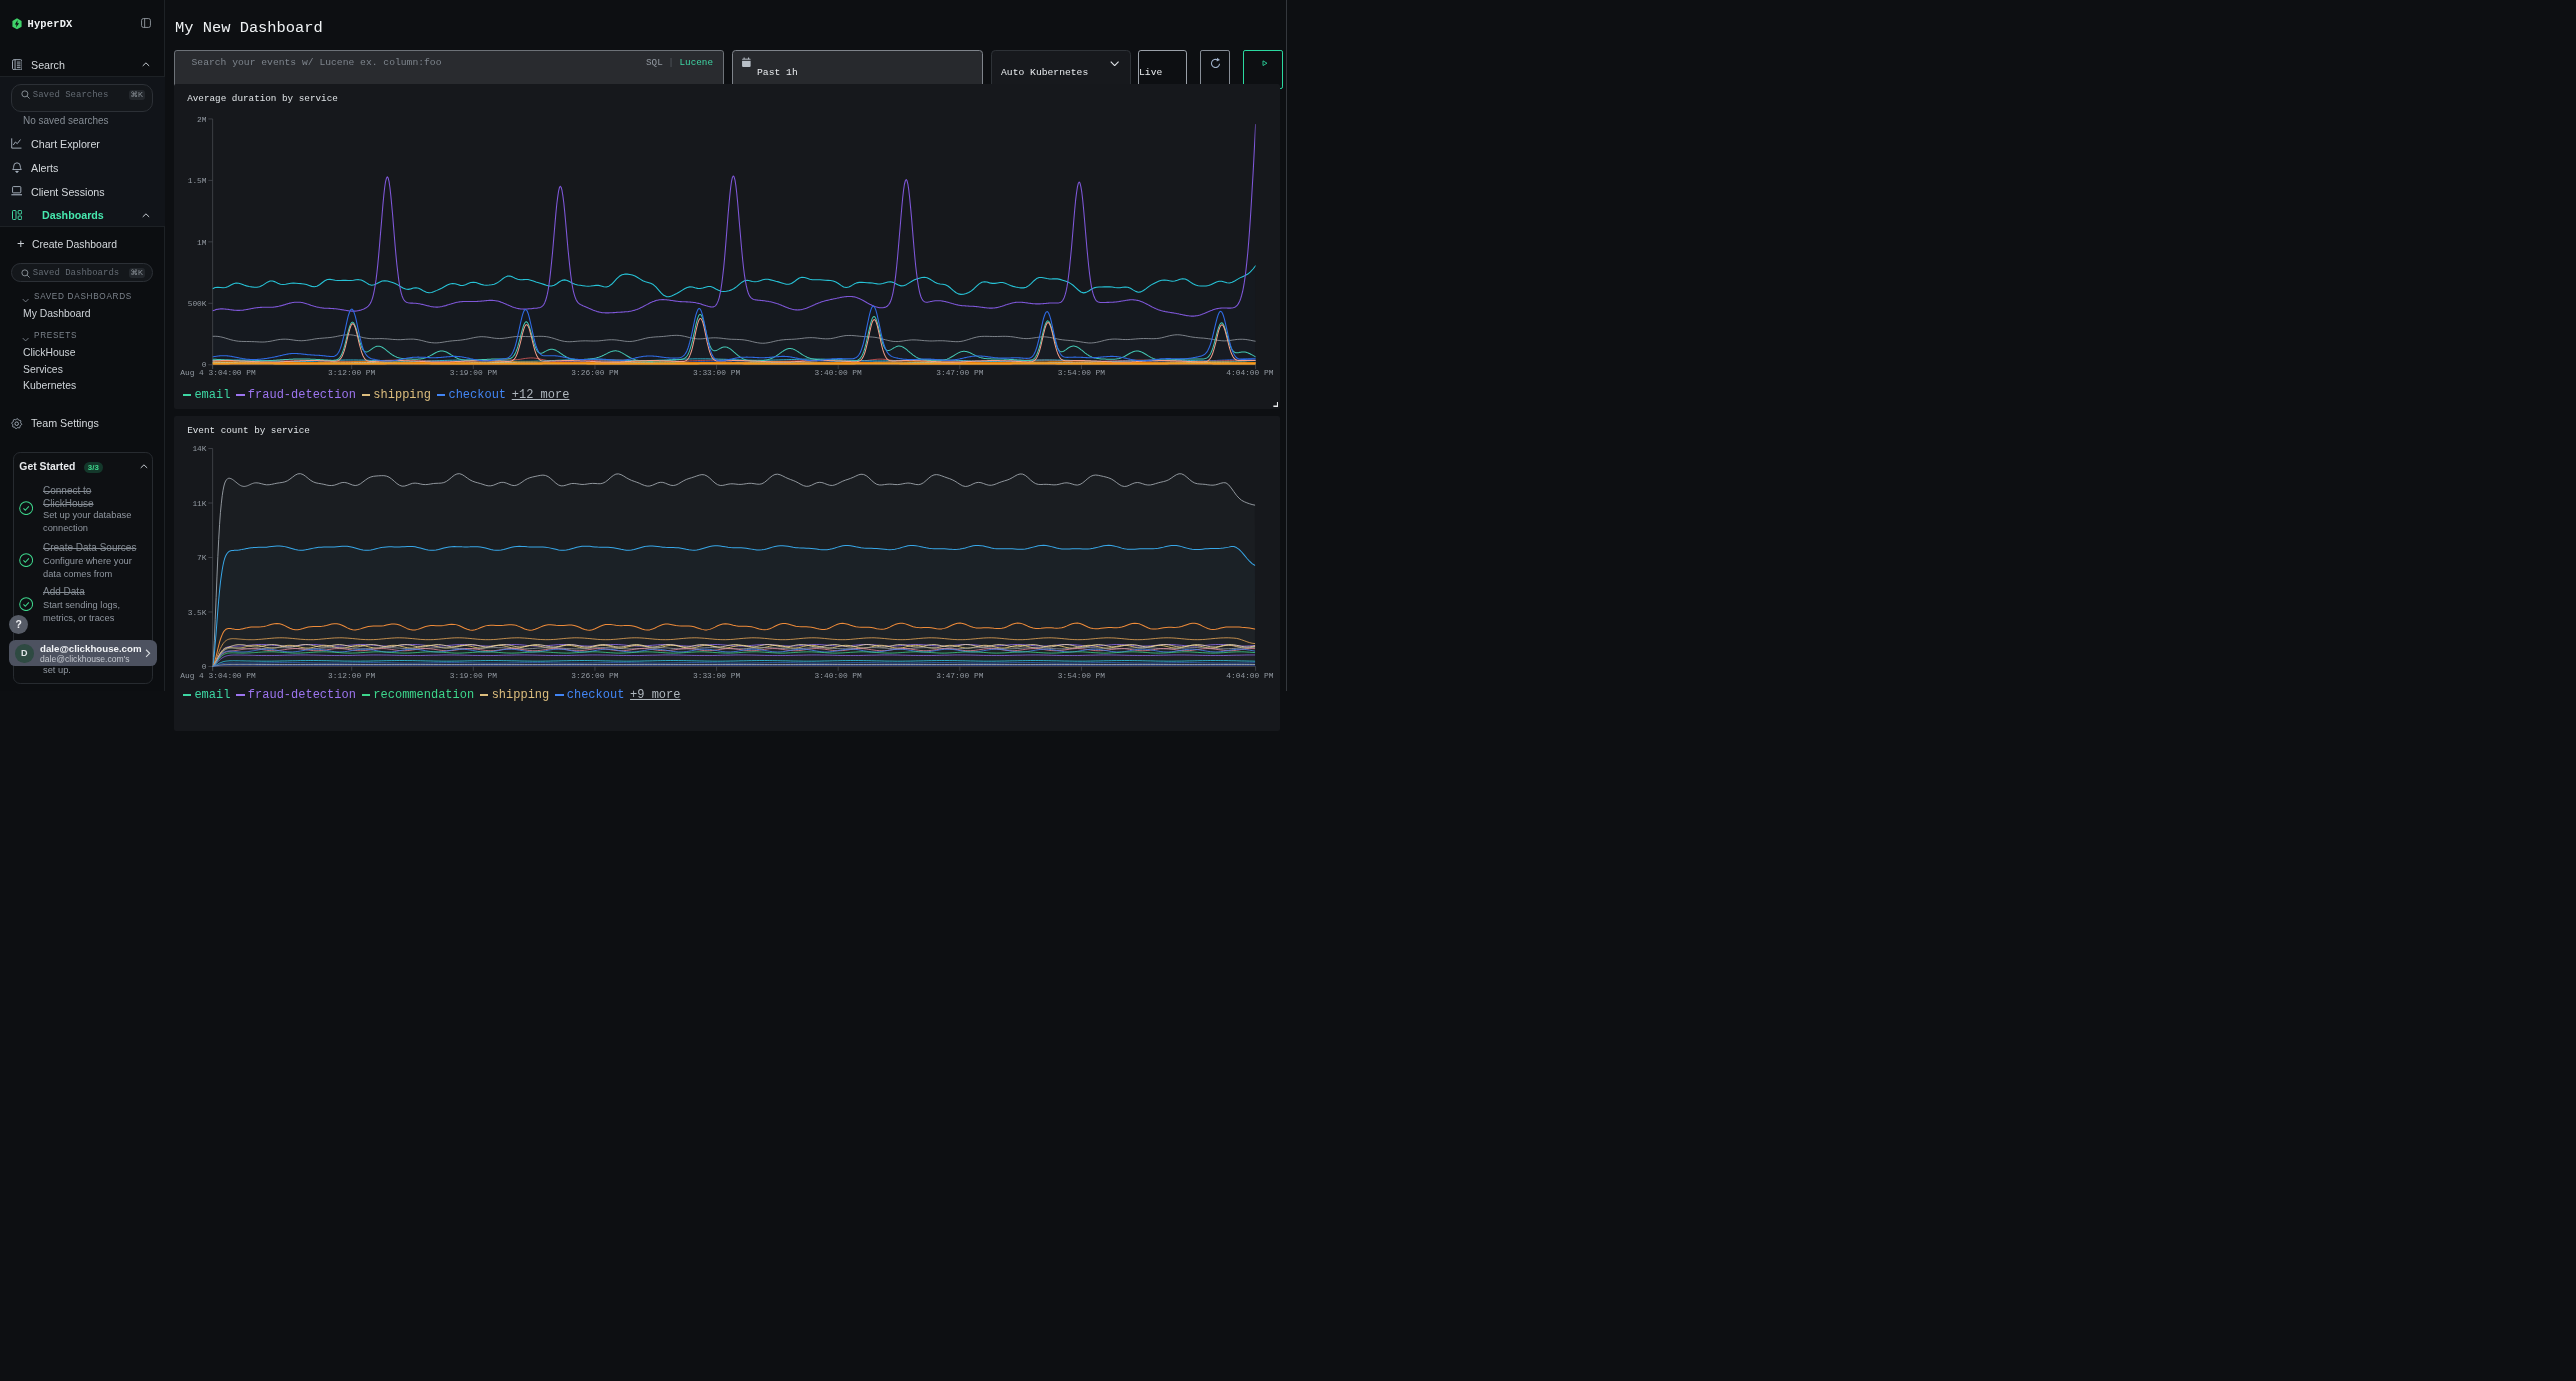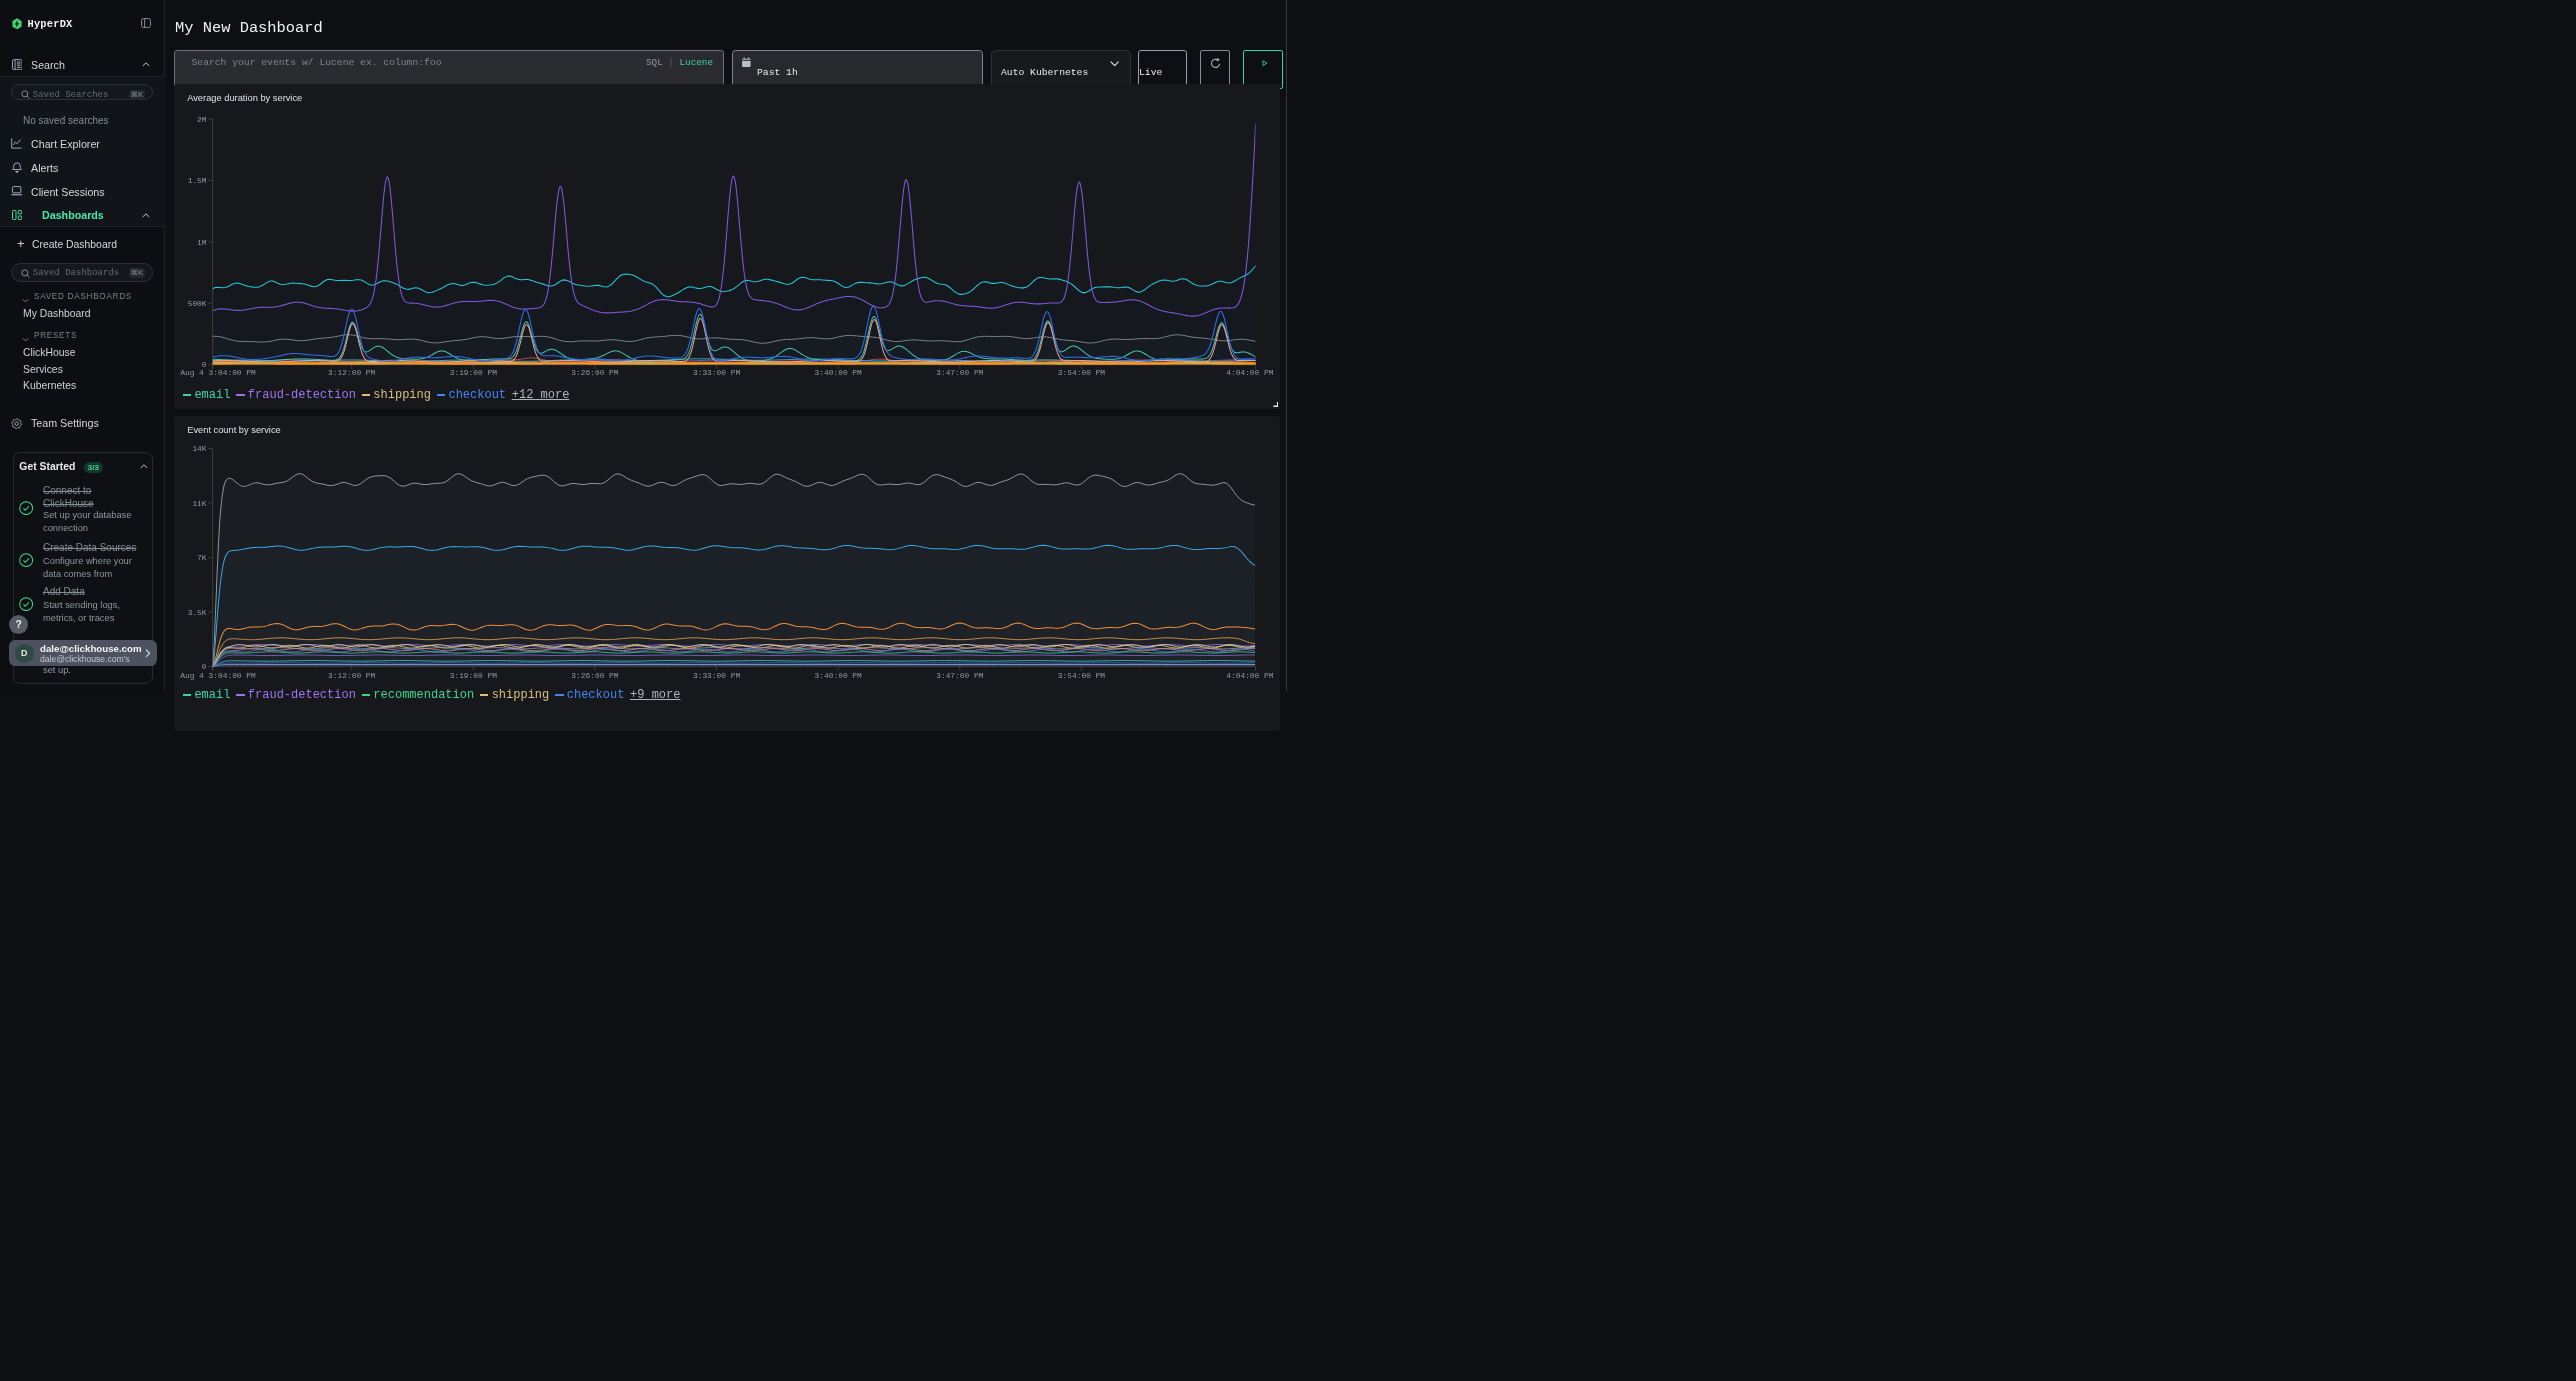--- a/index.html
+++ b/index.html
@@ -13,21 +13,21 @@
   .navtext { font-size:10.7px; color:#d4d8dc; }
   .icon { color:#a9b4c0; }
   .pill { position:absolute; left:11.4px; width:142px; background:#14171b;
     border:0.7px solid #2c3036; border-radius:10px; }
   .pill .ph { font-family:"Liberation Mono",monospace; font-size:9px; color:#646b73; }
   .kbd { position:absolute; background:#23272c; border-radius:2.9px; color:#8e959c;
     font-size:7.5px; text-align:center; font-family:"Liberation Sans",sans-serif; }
   .divider { position:absolute; left:0; width:165px; height:0.7px; background:#1d2125; }
   #main { position:absolute; left:165px; top:0; width:1123px; height:691px; background:#0d0f12; }
   .panel { position:absolute; left:8.6px; width:1106px; background:#16181c; border-radius:2.1px; }
-  .ptitle { position:absolute; font-family:Liberation Sans, sans-serif;
+  .ptitle { position:absolute; font-family:Liberation Mono, monospace;
     font-size:9.3px; color:#dfe3e6; }
   .tb { position:absolute; top:50px; height:39px; border-radius:2.9px;padding-left:12px; }
   .tbtext { font-family:"Liberation Mono",monospace; font-size:9.7px; color:#e8ebee;margin-top:10px; }
   .legend { position:absolute; font-family:"Liberation Mono",monospace; font-size:12px; white-space:nowrap; }
   .legend span { margin-right:5.7px; }
   .legend i { display:inline-block; width:8.6px; height:1.1px; background:currentColor; vertical-align:2.5px; margin-right:3.2px; }
 </style>
 </head>
 <body>
 <div id="sidebar">
@@ -48,21 +48,21 @@
     <rect x="0.7" y="0.9" width="13.4" height="14.2" rx="2.2"></rect>
     <path d="M4.3 0.9v14.2"></path>
     <path d="M6.8 4.3h5.2M6.8 6.9h5.2M6.8 9.5h5.2M6.8 12.1h5.2"></path>
   </svg>
   <div class="abs navtext" style="left:31px;top:59px">Search</div>
   <svg class="abs" style="left:142px;top:62px" width="7.9" height="5" viewBox="0 0 11 7" fill="none" stroke="#c6cbd1" stroke-width="1.4">
       <path d="M1 5.5 5.5 1.2 10 5.5"></path>
     </svg>
   <div class="divider" style="top:76px"></div>
 
-  <div class="pill" style="top:84px;height:16px">
+  <div class="pill" style="top:84px;height:28px">
     <svg class="abs" style="left:8.6px;top:5.4px" width="9.3" height="9.3" viewBox="0 0 13 13" fill="none" stroke="#8e959c" stroke-width="1.3">
         <circle cx="5.4" cy="5.4" r="4.2"></circle>
         <path d="M8.6 8.6 12 12"></path>
       </svg>
     <div class="abs ph" style="left:20.4px;top:5px">Saved Searches</div>
     <div class="kbd" style="right:7.9px;top:4.7px;width:15.7px;height:10.4px;line-height:10.4px">⌘K</div>
   </div>
   <div class="abs" style="left:23px;top:115px;font-size:10px;color:#858c94">No saved searches</div>
 
   <svg class="abs" style="left:11.4px;top:138px" width="10.7" height="10.7" viewBox="0 0 15 15" fill="none" stroke="#aeb9c6" stroke-width="1.25">

